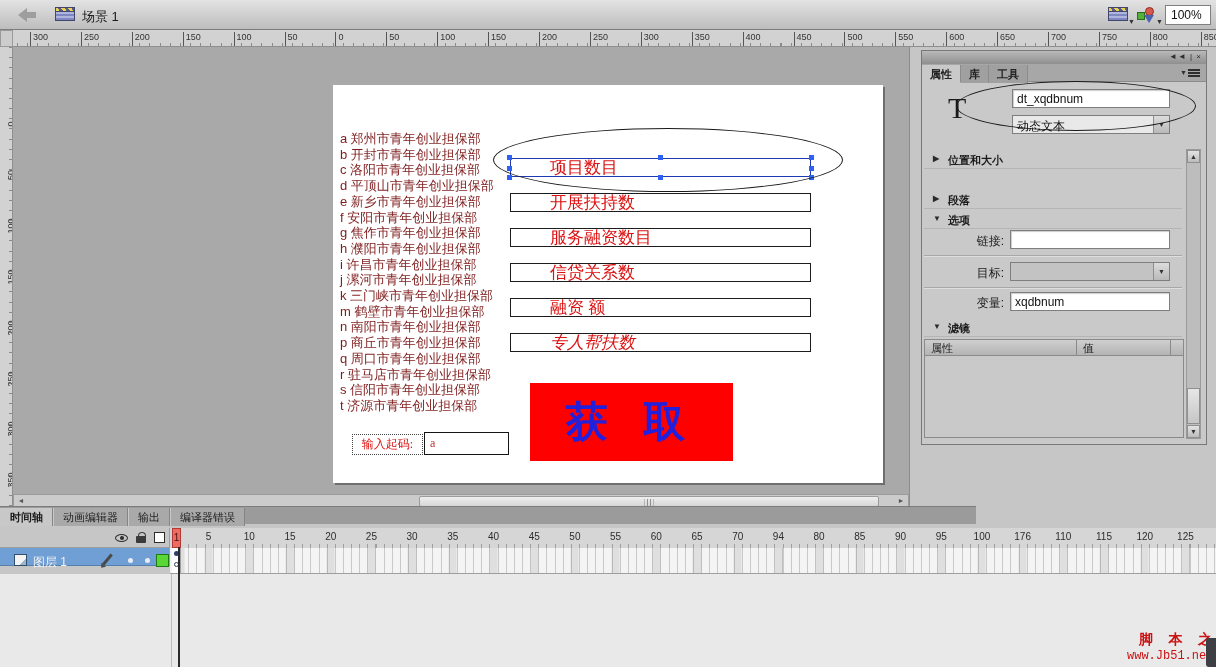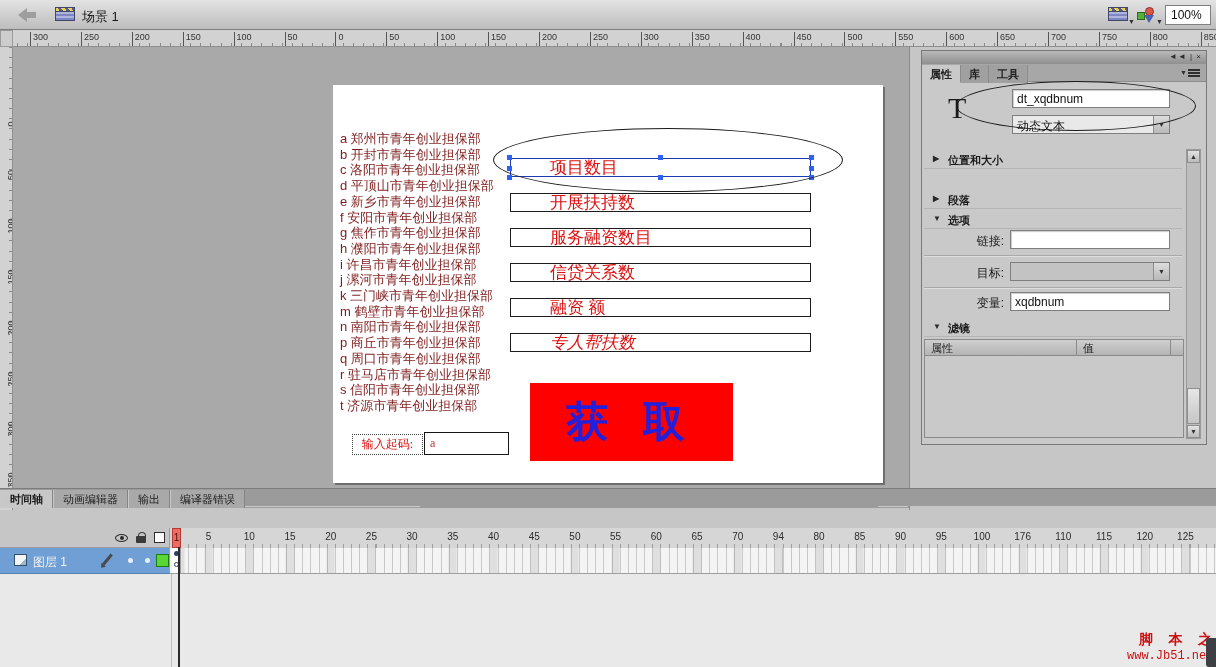--- a/index.html
+++ b/index.html
@@ -52,21 +52,21 @@
   .field .flabel { font-family:"Liberation Serif",serif; font-size:17px; color:#dd1111; line-height:17px; padding-left:3px; display:block;margin-left:36px; }
   .field.selected { border:1px solid #2038b2; }
   .hnd { position:absolute; width:5px; height:5px; background:#2e62f5; }
   .ellipse-note { position:absolute; border:1px solid #1a1a1a; border-radius:50%; pointer-events:none; }
   #prompt-box { position:absolute; left:19px; top:349px; width:71px; height:21px; border:1px dotted #444;
                 font-family:"Liberation Serif",serif; font-size:12px; color:#dd1111; text-align:center; line-height:19px; }
   #start-input { position:absolute; left:91px; top:347px; width:85px; height:23px; background:#fff; border:1px solid #151515;
                  font-family:"Liberation Serif",serif; font-size:12px; color:#c03030; padding:3px 0 0 5px; }
   #get-button { position:absolute; left:197px; top:298px; width:203px; height:78px; background:#ff0000;
                 display:flex; align-items:center; justify-content:center;
-                font-family:Liberation Serif, serif; font-size:42px; font-weight:bold; color:#2020dd; letter-spacing:12px; }
+                font-family:Liberation Sans, sans-serif; font-size:42px; font-weight:bold; color:#2020dd; letter-spacing:12px; }
 
   
   #hscroll { position:absolute; left:13px; top:494px; width:896px; height:14px; background:#cbcbcb;
              border:1px solid #9b9b9b; }
   #hscroll .arr { position:absolute; top:1px; width:12px; height:10px; font-size:7px; color:#555; text-align:center; line-height:10px; }
   #hscroll .thumb { position:absolute; left:405px; top:1px; width:460px; height:11px; background:linear-gradient(#efefef,#d6d6d6);
              border:1px solid #9b9b9b; border-radius:2px; }
   #hscroll .grip { position:absolute; left:50%; top:2px; transform:translateX(-50%); width:9px; height:7px;
              background:repeating-linear-gradient(90deg,#8f8f8f 0 1px,transparent 1px 3px); }
 
@@ -101,40 +101,40 @@
   #filters-table { position:absolute; left:2px; top:288px; width:260px; height:99px; border:1px solid #8a8a8a; background:#c9c9c9; }
   #filters-table .thead { display:flex; height:16px; background:linear-gradient(#cfcfcf,#b4b4b4); border-bottom:1px solid #8a8a8a; }
   #filters-table .th { font-size:11px; color:#1c1c1c; padding:1px 0 0 6px; border-right:1px solid #8a8a8a; }
   #pscroll { position:absolute; left:264px; top:98px; width:15px; height:290px; background:#bdbdbd; border:1px solid #9a9a9a; }
   #pscroll .sarr { position:absolute; left:0; width:13px; height:13px; background:linear-gradient(#e2e2e2,#bcbcbc);
                    border:1px solid #8f8f8f; font-size:7px; color:#333; text-align:center; line-height:12px; }
   #pscroll .sthumb { position:absolute; left:0; top:238px; width:13px; height:36px; background:linear-gradient(#e6e6e6,#c6c6c6);
                    border:1px solid #8f8f8f; }
 
   
-  #tl-tabs { position:absolute; left:0; top:488px; width:1216px; height:18px; background:#9b9b9b; border-top:1px solid #7c7c7c; }
+  #tl-tabs { position:absolute; left:0; top:506px; width:976px; height:18px; background:#9b9b9b; border-top:1px solid #7c7c7c; }
   .ttab { display:inline-block; height:18px; padding:2px 9px 0; font-size:11px; color:#1d1d1d;
           background:#a9a9a9; border-right:1px solid #848484; border-left:1px solid #c9c9c9; }
   .ttab.active { background:#c8c8c8; font-weight:bold; }
   #tl-header { position:absolute; left:0; top:528px; width:1216px; height:20px; background:#c6c6c6; border-bottom:1px solid #9e9e9e; }
   #tl-header .left { position:absolute; left:0; top:0; width:170px; height:20px; border-right:1px solid #9e9e9e; }
   .eye-ic { position:absolute; left:115px; top:6px; width:13px; height:8px; border:1px solid #2c2c2c; border-radius:50%; }
   .eye-ic::after { content:""; position:absolute; left:4px; top:1px; width:4px; height:4px; border-radius:50%; background:#2c2c2c; }
   .lock-ic { position:absolute; left:136px; top:4px; width:10px; height:7px; background:#3a3a3a; border-radius:1px; margin-top:4px; }
   .lock-ic::before { content:""; position:absolute; left:2px; top:-4px; width:6px; height:5px; border:1.5px solid #3a3a3a;
                      border-bottom:none; border-radius:4px 4px 0 0; }
   .sqr-ic { position:absolute; left:154px; top:4px; width:11px; height:11px; border:1.5px solid #2c2c2c; background:#fff; }
   #frame-ruler { position:absolute; left:170px; top:0; width:1046px; height:20px; background:#d6d6d6; overflow:hidden;
             background-image:repeating-linear-gradient(90deg,#9f9f9f 0 1px,transparent 1px 8.14px);
             background-size:100% 4px; background-position:2px 100%; background-repeat:no-repeat; }
   .fnum { position:absolute; top:3px; font-size:10px; color:#2c2c2c; transform:translateX(-50%); }
   #playhead-cell { position:absolute; left:2px; top:0; width:9px; height:20px; background:#ef6a60; border:1px solid #b03b36;
             font-size:10px; color:#401010; text-align:center; line-height:18px; }
   #layer-row { position:absolute; left:0; top:548px; width:1216px; height:26px; }
-  #layer-row .left { position:absolute; left:0; top:0; width:170px; height:26px; background:#6f9fd4;
+  #layer-row .left { position:absolute; left:0; top:0; width:170px; height:18px; background:#6f9fd4;
             border-bottom:1px solid #5580ae; border-right:1px solid #9e9e9e; }
   .curl-ic { position:absolute; left:14px; top:6px; width:13px; height:12px; border:1px solid #31506e;
             background:linear-gradient(135deg,#f4f4f4 70%,#9db6cc 70%); }
   #layer-name { position:absolute; left:33px; top:6px; font-size:12px; color:#f2f2f2; }
   .pencil-ic { position:absolute; left:106px; top:5px; width:3px; height:13px; background:#4a4a4a; transform:rotate(40deg); }
   .pencil-ic::after { content:""; position:absolute; left:-1.5px; top:13px; border:3px solid transparent; border-top:4px solid #4a4a4a; }
   .status-dot { position:absolute; top:10px; width:5px; height:5px; border-radius:50%; background:#e8eef5; }
   .outline-swatch { position:absolute; left:156px; top:6px; width:13px; height:13px; background:#5ad636; border:1px solid #1e7a12; }
   #frame-strip { position:absolute; left:170px; top:0; width:1046px; height:26px; border-bottom:1px solid #9e9e9e;
       background-image:

